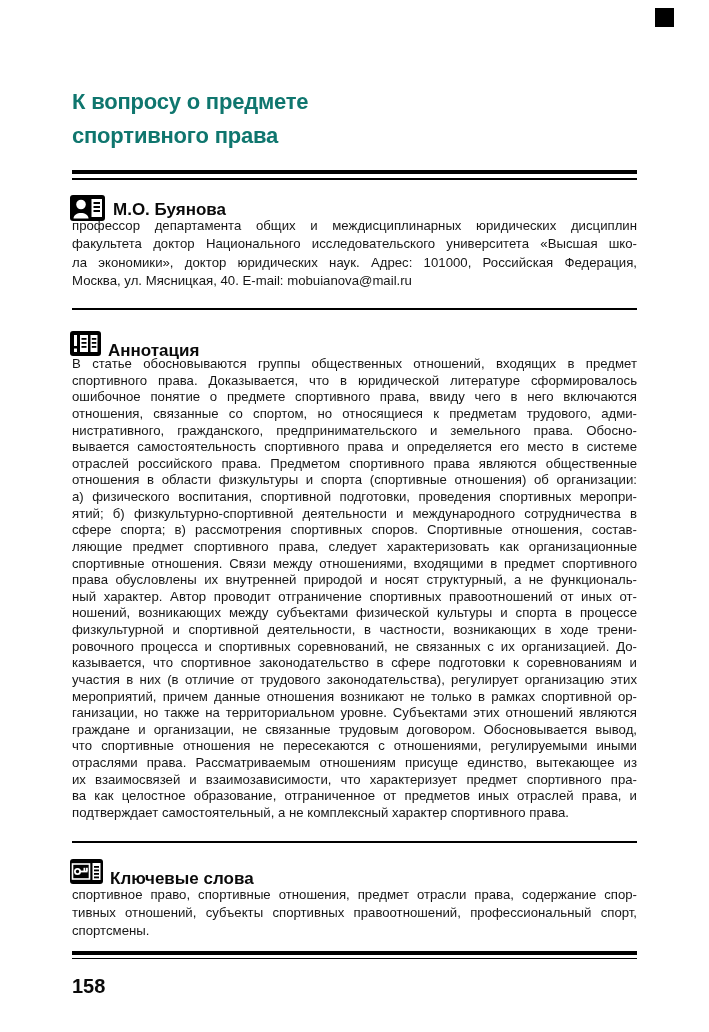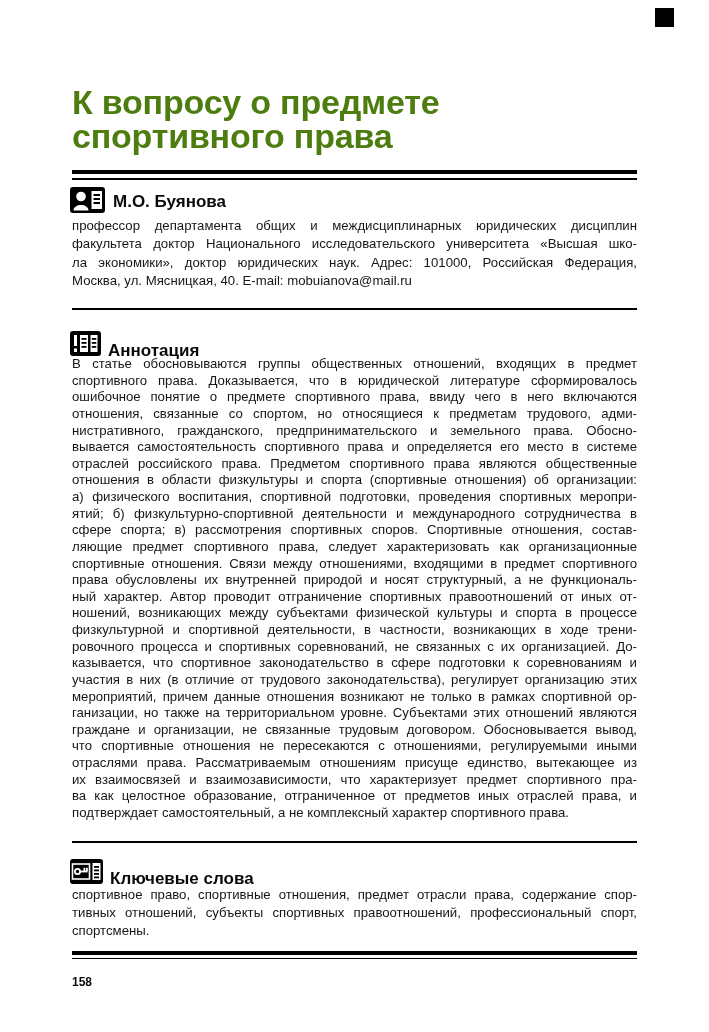--- a/index.html
+++ b/index.html
@@ -23,43 +23,43 @@
     width: 19px;
     height: 19px;
     background: #000000;
   }
   .article-title {
     position: absolute;
     left: 72px;
     top: 85px;
     width: 575px;
     margin: 0;
-    font-size: 34px;
+    font-size: 22px;
     line-height: 34px;
     font-weight: bold;
     letter-spacing: -0.2px;
-    color: #4d7c0f;
+    color: #0f766e;
   }
   .rule {
     position: absolute;
     left: 72px;
     width: 565px;
     background: #000000;
   }
   .rule-title-thick { top: 170px; height: 4px; }
   .rule-title-thin  { top: 178px; height: 2px; }
   .rule-1 { top: 308px; height: 1.5px; }
   .rule-2 { top: 841px; height: 1.5px; }
   .rule-footer-thick { top: 951px; height: 4px; }
   .rule-footer-thin  { top: 957.5px; height: 1.5px; }
 
   .author-row {
     position: absolute;
     left: 70px;
-    top: 186px;
+    top: 194px;
     display: flex;
     align-items: center;
     gap: 8px;
   }
   .author-name {
     font-size: 17px;
     font-weight: bold;
     color: #0a0a0a;
     padding-top: 4px;
   }
@@ -106,21 +106,21 @@
     white-space: normal;
     overflow: hidden;
   }
   .jline.last {
     text-align-last: left;
   }
   .page-number {
     position: absolute;
     left: 72px;
     top: 975px;
-    font-size: 12px;
+    font-size: 20px;
     font-weight: bold;
     color: #0a0a0a;
   }
   .icon-svg { display: block; }
 </style>
 </head>
 <body>
 
 <div class="page">
 

